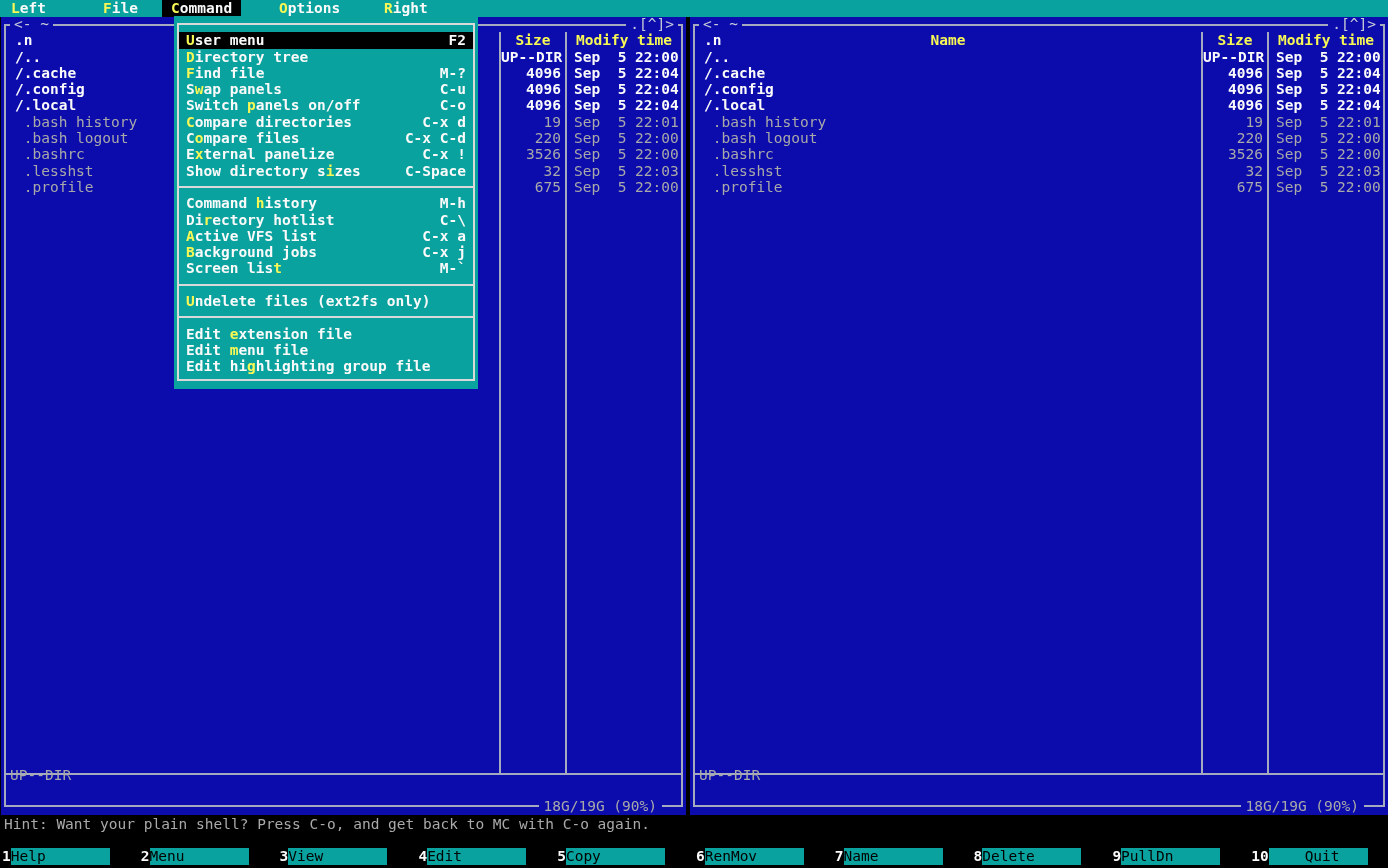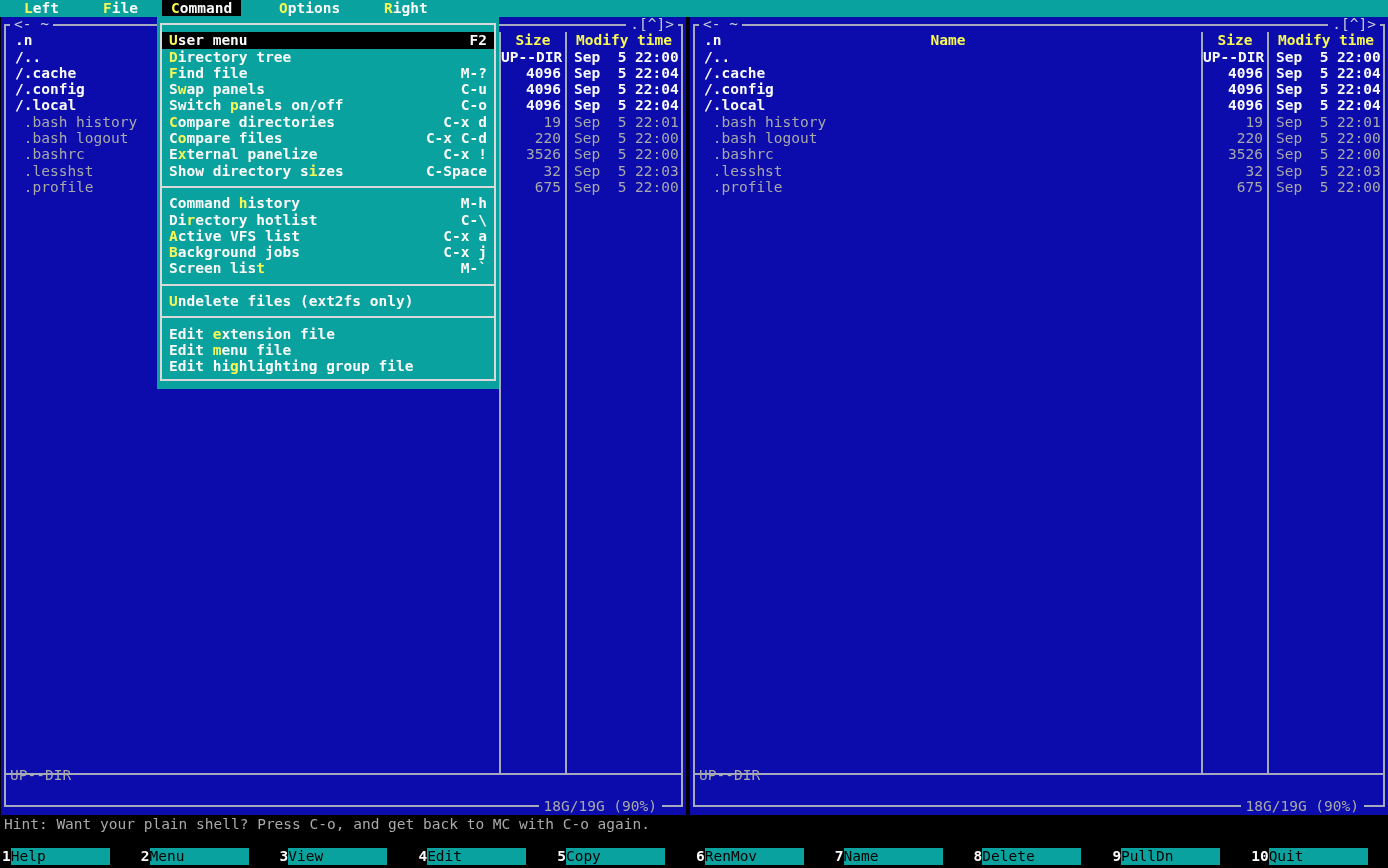--- a/index.html
+++ b/index.html
@@ -12,21 +12,21 @@
     background:var(--black);
     font-family:"DejaVu Sans Mono","Liberation Mono",monospace;
     font-size:14.5px; line-height:16.3px; position:relative;
   }
   
   .menubar{position:absolute;top:0;left:0;width:1388px;height:17px;background:var(--teal);z-index:5;}
   .mbitem{position:absolute;top:0;height:17px;line-height:17px;padding:0 9px;color:var(--white);font-weight:bold;cursor:default;}
   .mbitem.selected{background:var(--black);}
   .hk{color:var(--yellow);}
   
-  .menu{position:absolute;left:157px;top:16px;width:342px;height:373px;background:var(--teal);z-index:10;}
+  .menu{position:absolute;left:174px;top:16px;width:304px;height:373px;background:var(--teal);z-index:10;}
   .mborder{position:absolute;left:3px;right:3px;top:7px;bottom:8px;border:2px solid var(--menu_border);}
   .mitems{position:absolute;left:5px;right:5px;top:16.3px;}
   .mitem{display:flex;justify-content:space-between;height:16.3px;line-height:16.3px;padding:0 7px;color:var(--white);font-weight:bold;white-space:pre;}
   .mitem.selected{background:var(--black);}
   .msep{height:16.3px;position:relative;}
   .msep::before{content:"";position:absolute;left:0;right:0;top:7px;border-top:2px solid var(--menu_border);}
   
   .panel{position:absolute;top:16px;height:799px;background:var(--blue);}
   .vline,.hline{position:absolute;background:var(--border);z-index:1;}
   .vline{width:2px;top:8px;height:783px;}
@@ -48,27 +48,27 @@
   .freespace{position:absolute;right:24px;top:782px;background:var(--blue);padding:0 5px;color:var(--gray);z-index:2;white-space:pre;}
   
   .hintline{position:absolute;left:4px;top:816px;color:var(--gray);white-space:pre;}
   .promptline{position:absolute;left:4px;top:868px;color:#c8c8c8;white-space:pre;}
   .cursorblock{display:inline-block;width:9px;height:14px;background:var(--cursor);vertical-align:middle;margin-left:8px;}
   .fkeys{position:absolute;left:0;top:848px;width:1388px;height:18px;display:flex;background:var(--black);}
   .fk{flex:0 0 138.8px;display:flex;}
   .fk:last-child{flex:1;}
   .fknum{color:var(--white);font-weight:bold;padding-left:2px;height:17px;line-height:17px;}
   .fklbl{width:99px;background:var(--teal);color:#000;height:17px;line-height:17px;white-space:pre;overflow:hidden;}
-  .fk:last-child .fklbl{flex:1;margin-right:21px;}
+  .fk:last-child .fklbl{flex:1;margin-right:21px;padding-left:36px;}
 </style>
 </head>
 <body>
 
 <div class="menubar">
-    <div class="mbitem" style="left: 15px;"><span class="hk">L</span>eft</div>
+    <div class="mbitem" style="left: 2px;"><span class="hk">L</span>eft</div>
     <div class="mbitem" style="left: 94px;"><span class="hk">F</span>ile</div>
     <div class="mbitem selected" style="left: 162px;"><span class="hk">C</span>ommand</div>
     <div class="mbitem" style="left: 270px;"><span class="hk">O</span>ptions</div>
     <div class="mbitem" style="left: 375px;"><span class="hk">R</span>ight</div>
   </div>
 
 <div class="panel" style="left:1px;width:685px;">
   <div class="hline" style="top:8px;"></div>
   <div class="vline" style="left:3px;"></div>
   <div class="vline" style="right:3px;"></div>

